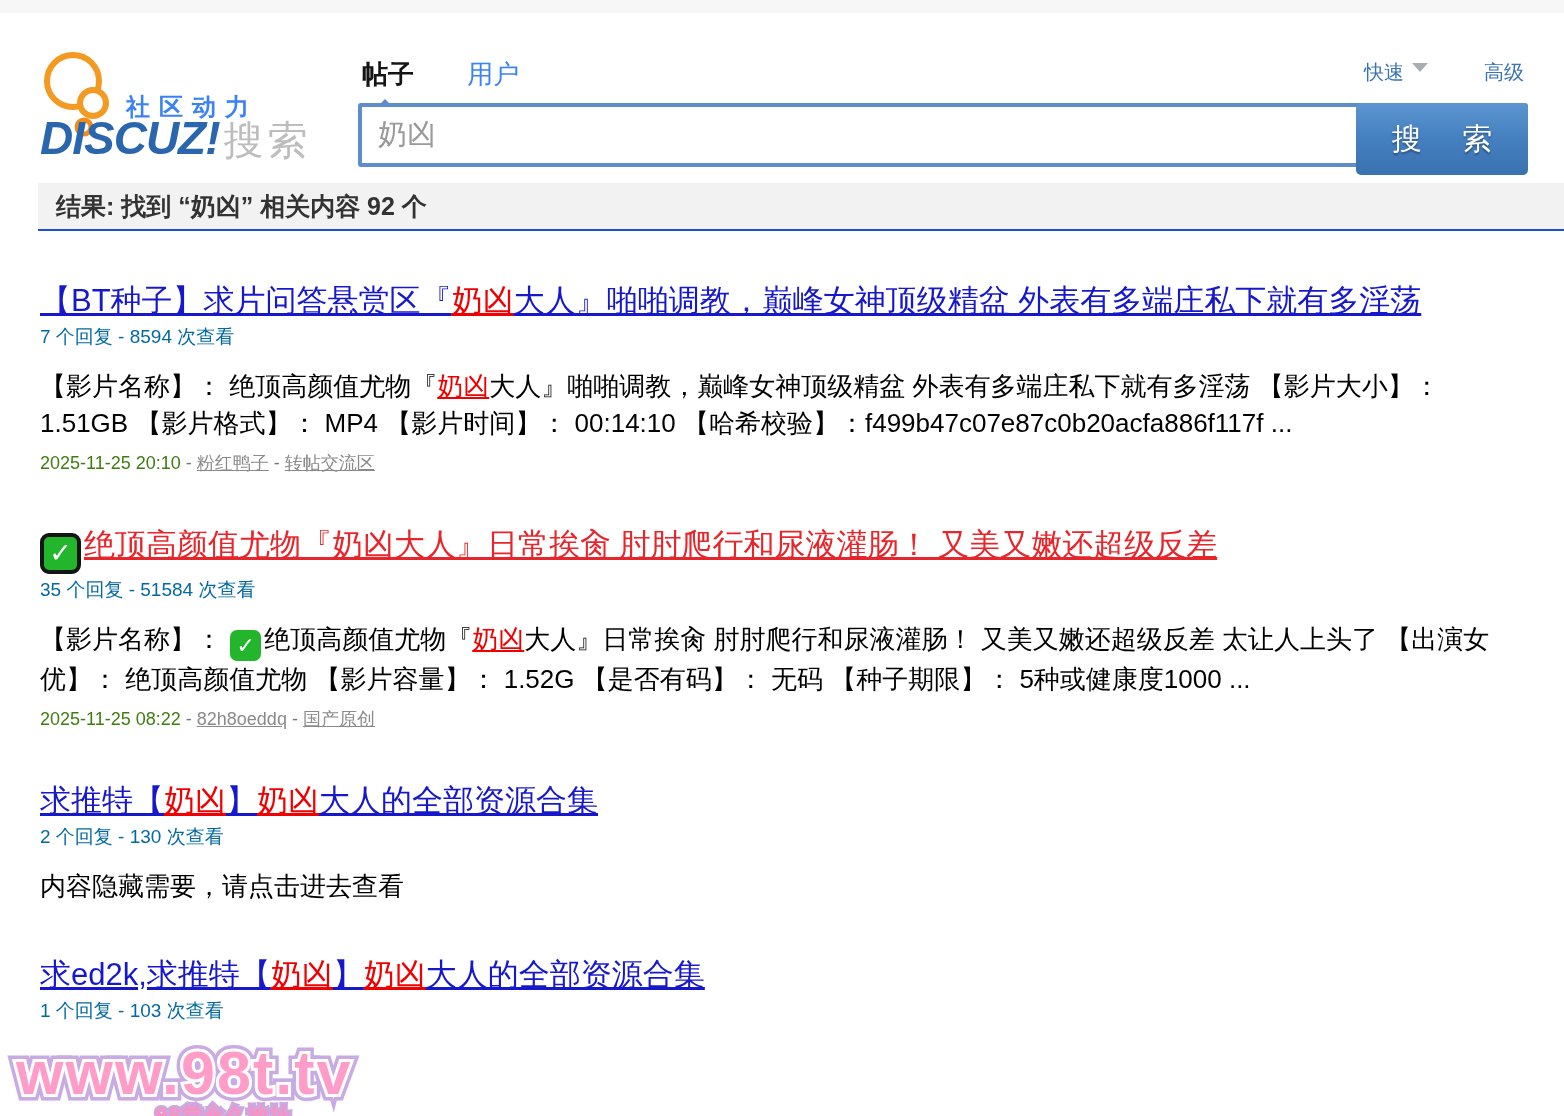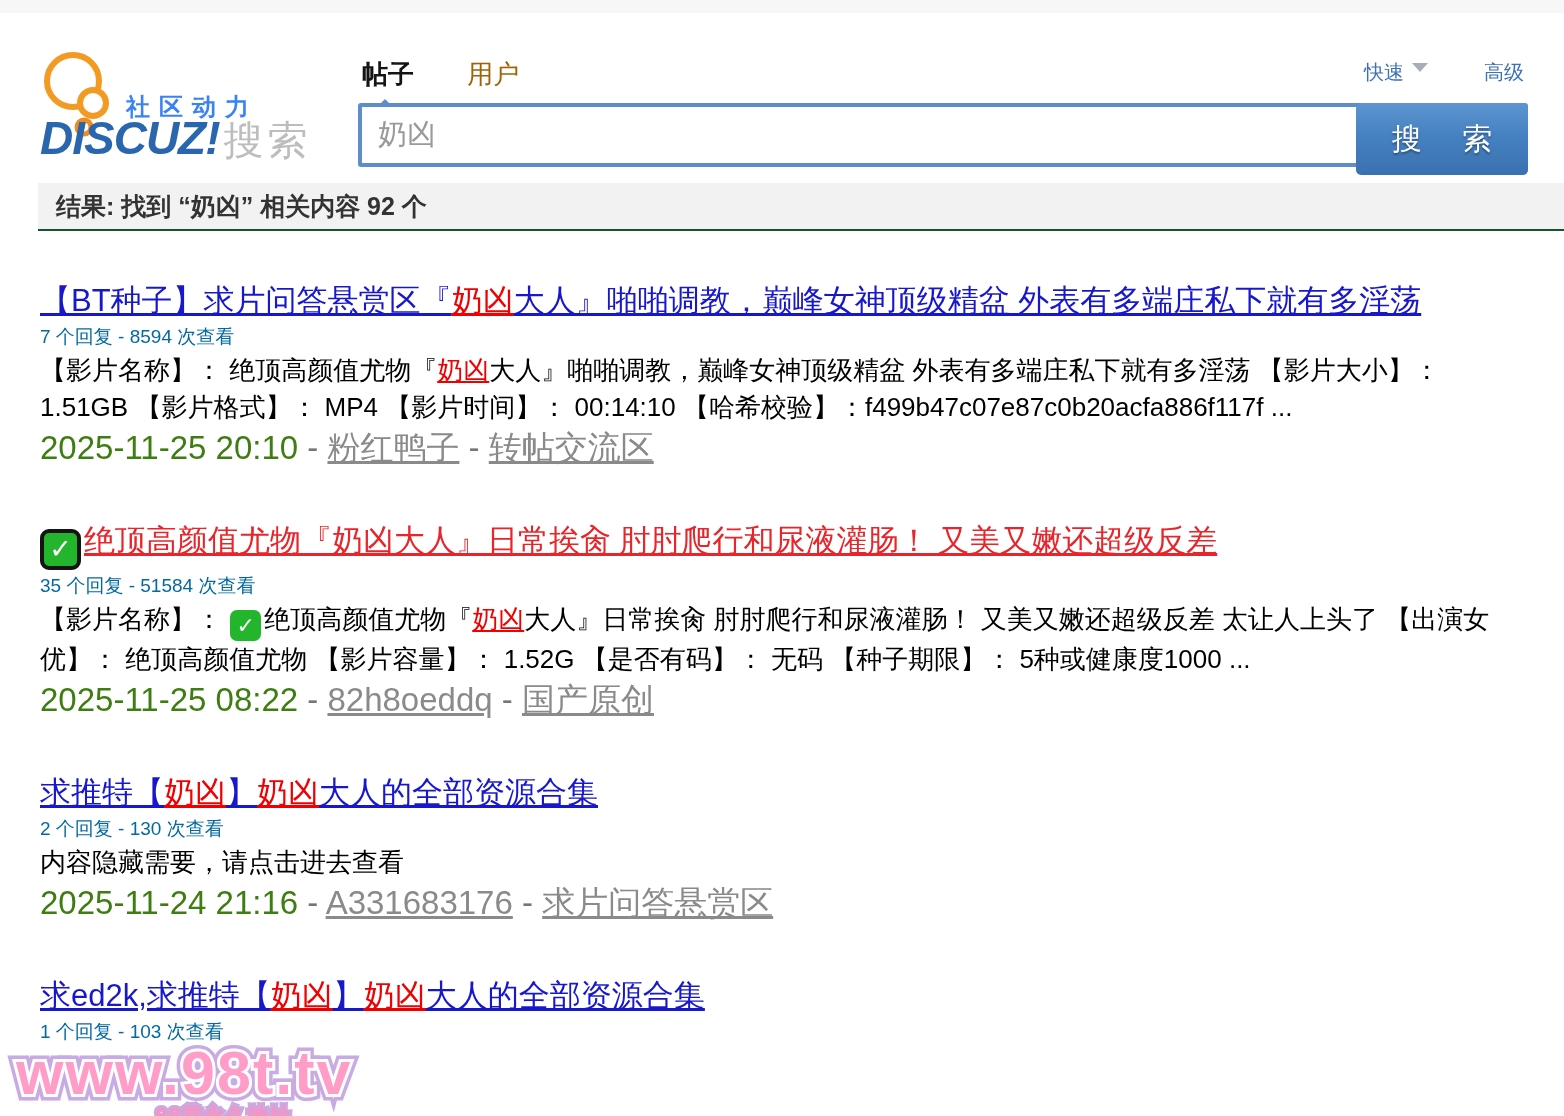--- a/index.html
+++ b/index.html
@@ -15,21 +15,21 @@
   .logo { position:absolute; left:40px; top:30px; width:330px; height:120px; cursor:pointer; }
   .logo-bubble { position:absolute; left:0; top:8px; }
   .brand-cn { position:absolute; left:86px; top:48px; font-size:24px; font-weight:bold;
               letter-spacing:9px; color:#3b82f6; white-space:nowrap; }
   .brand-row { position:absolute; left:0; top:68px; white-space:nowrap; }
   .discuz { font-size:46px; font-weight:bold; font-style:italic; color:#2a66ae; letter-spacing:-1px; }
   .logo-suffix { font-size:40px; color:#bdbdbd; margin-left:4px; letter-spacing:4px; }
 
   .tabs { position:absolute; left:362px; top:44px; font-size:26px; }
   .tab-active { font-weight:bold; color:#141414; cursor:pointer; }
-  .tab-link { color:#a16207; margin-left:46px; cursor:pointer; text-decoration:none;font-family:Liberation Serif, serif; }
+  .tab-link { color:#3b82f6; margin-left:46px; cursor:pointer; text-decoration:none;font-family:Liberation Serif, serif; }
 
   .searchbar { position:absolute; left:358px; top:90px; width:1170px; height:64px;
                border:4px solid #5e8ec9; border-radius:3px; background:#fff; }
   .tab-pointer { position:absolute; top:-17px; left:14px; width:0; height:0;
                  border:9px solid transparent; border-bottom:9px solid #5e8ec9; }
   .search-input { position:absolute; left:0; top:0; width:100%; height:100%;
                   border:none; outline:none; padding:0 215px 0 16px;
                   font-size:29px; color:#9a9a9a;
                   font-family:"Liberation Sans","DejaVu Sans",sans-serif; }
   .search-btn { position:absolute; right:-4px; top:-4px; width:172px; height:72px;
@@ -40,33 +40,33 @@
                 font-family:"Liberation Sans","DejaVu Sans",sans-serif; }
 
   .quick-links { position:absolute; right:40px; top:46px; font-size:20px; white-space:nowrap; }
   .quick-links a { color:#3a72b4; text-decoration:none; cursor:pointer; }
   .caret-down { display:inline-block; width:0; height:0; margin:0 0 4px 8px; vertical-align:middle;
                 border:8px solid transparent; border-top:9px solid #a9aeb4; }
   .adv-gap { display:inline-block; width:56px; }
 
   
   .results-bar { margin-left:38px; height:48px; background:#f2f2f2;
-                 border-bottom:2px solid #14532d; display:flex; align-items:center;
+                 border-bottom:2px solid #1d4ed8; display:flex; align-items:center;
                  padding-left:18px; font-size:25px; font-weight:bold; color:#333; }
 
   
   .results { padding:0 46px 0 40px; }
   .result { margin-top:50px; }
   .r-title { font-size:31px; line-height:40px; font-weight:normal; }
   .t-blue { color:#1717cc; text-decoration:underline; cursor:pointer; }
   .t-red  { color:#e8252a; text-decoration:underline; cursor:pointer; }
   .kw { color:#f00000; text-decoration:underline; }
   .r-stats { margin-top:3px; font-size:19px; color:#0369a1; }
-  .r-desc { margin-top:2px; font-size:26px; line-height:37px; color:#000; }
-  .r-foot { font-size:33px; }
+  .r-desc { margin-top:18px; font-size:26px; line-height:37px; color:#000; }
+  .r-foot { margin-top:9px; font-size:18px; }
   .r-date { color:#3e7d11; }
   .sep { color:#767676; }
   .glink { color:#8a8a8a; text-decoration:underline; cursor:pointer; }
 
   .check-lg { display:inline-flex; width:41px; height:41px; background:#23b52b;
               border:4px solid #141414; border-radius:9px; color:#fff;
               align-items:center; justify-content:center; font-size:27px; font-weight:bold;
               vertical-align:-7px; margin-right:3px; }
   .check-sm { display:inline-flex; width:31px; height:31px; background:#23b52b;
               border-radius:7px; color:#fff; align-items:center; justify-content:center;
@@ -150,23 +150,20 @@
       <span class="r-date">2025-11-25 08:22</span><span class="sep"> - </span><a class="glink">82h8oeddq</a><span class="sep"> - </span><a class="glink">国产原创</a>
     </p>
   </div>
 
   <div class="result">
     <h3 class="r-title">
       <a class="t-blue"><span>求推特【</span><span class="kw">奶凶</span><span>】</span><span class="kw">奶凶</span><span>大人的全部资源合集</span></a>
     </h3>
     <p class="r-stats">2 个回复 - 130 次查看</p>
     <p class="r-desc">内容隐藏需要，请点击进去查看</p>
-    <p class="r-foot">
-      <span class="r-date">2025-11-24 21:16</span><span class="sep"> - </span><a class="glink">A331683176</a><span class="sep"> - </span><a class="glink">求片问答悬赏区</a>
-    </p>
   </div>
 
   <div class="result">
     <h3 class="r-title">
       <a class="t-blue"><span>求ed2k,求推特【</span><span class="kw">奶凶</span><span>】</span><span class="kw">奶凶</span><span>大人的全部资源合集</span></a>
     </h3>
     <p class="r-stats">1 个回复 - 103 次查看</p>
 
   </div>
 

